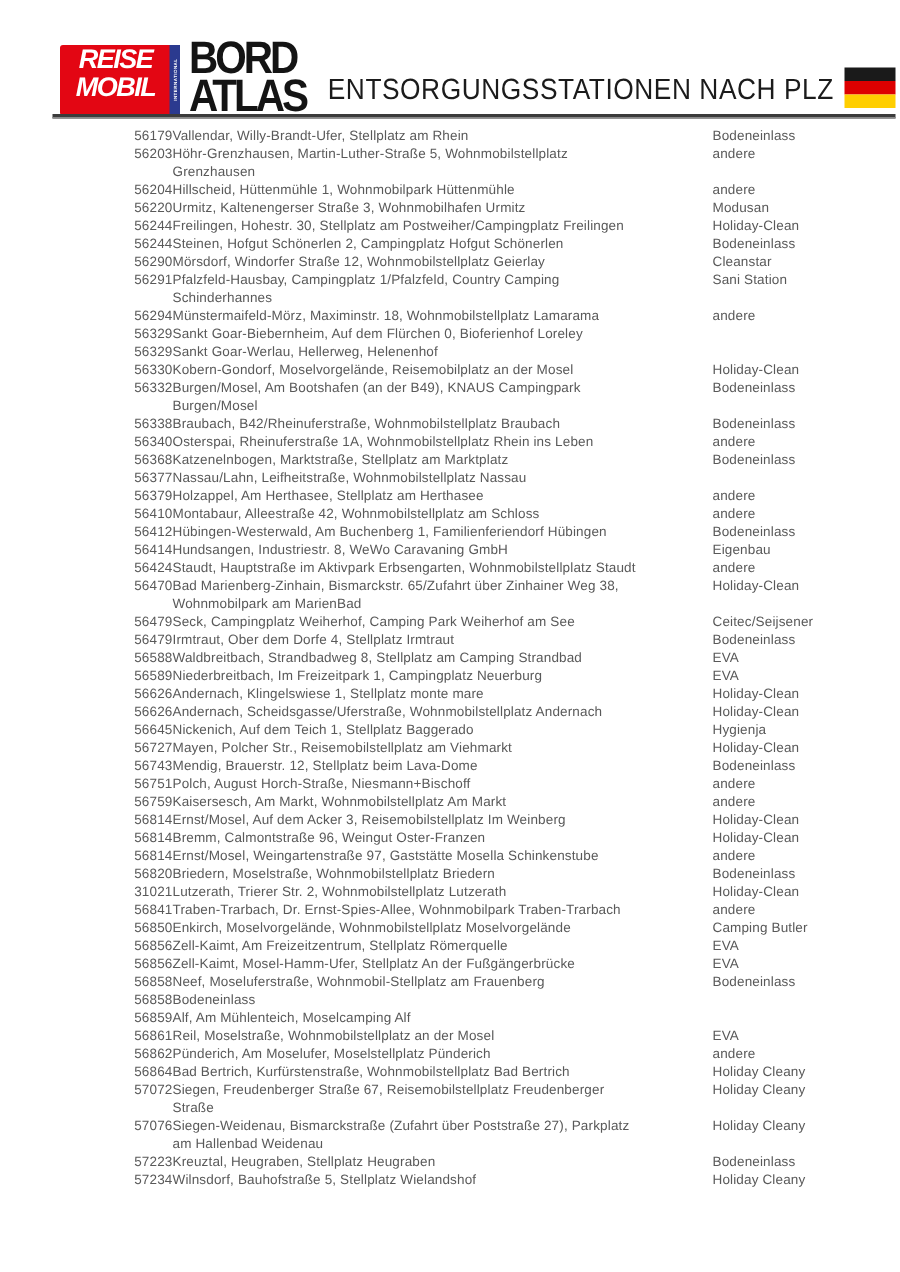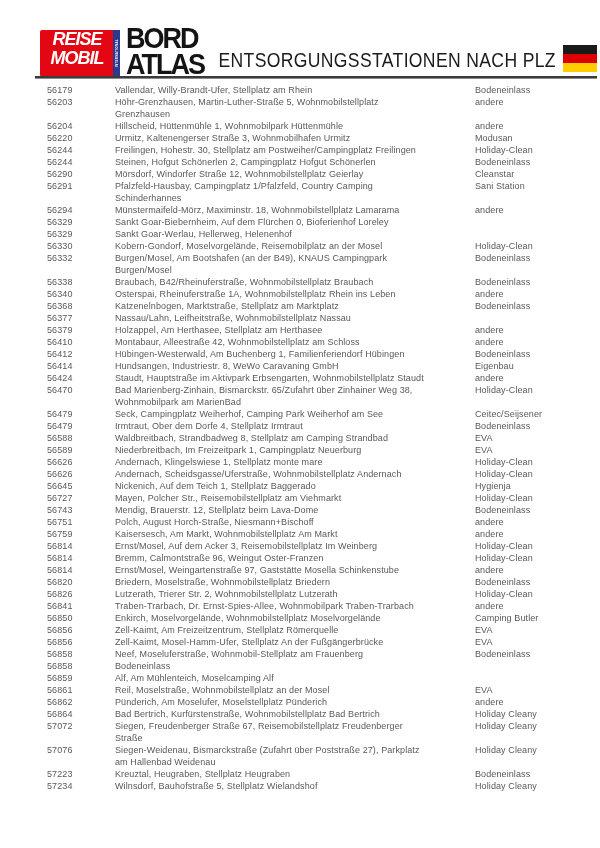--- a/index.html
+++ b/index.html
@@ -55,21 +55,21 @@
     background:#3b3b3b;border-bottom:1px solid #8a8a8a;
   }
 
   
   .table{
     position:absolute;left:47px;top:84px;width:513px;
     font-size:9px;line-height:12px;color:#595959;
     letter-spacing:0.1px;
   }
   .row{display:flex;align-items:flex-start;}
-  .plz{width:68px;flex:none;}
+  .plz{width:68px;flex:none;text-align:right;}
   .desc{width:360px;flex:none;white-space:pre-line;}
   .type{flex:1;text-align:left;}
 </style>
 </head>
 <body style="--rm-red: #e30613; --rm-blue: #2b3a8f; --flag-black: #1a1a1a; --flag-red: #dd0000; --flag-gold: #ffce00;">
 
 <div class="page">
 
   <header>
     <div class="logo-rm">
@@ -287,21 +287,21 @@
         <span class="plz">56814</span>
         <span class="desc">Ernst/Mosel, Weingartenstraße 97, Gaststätte Mosella Schinkenstube</span>
         <span class="type">andere</span>
       </div>
       <div class="row">
         <span class="plz">56820</span>
         <span class="desc">Briedern, Moselstraße, Wohnmobilstellplatz Briedern</span>
         <span class="type">Bodeneinlass</span>
       </div>
       <div class="row">
-        <span class="plz">56826</span>
+        <span class="plz">31021</span>
         <span class="desc">Lutzerath, Trierer Str. 2, Wohnmobilstellplatz Lutzerath</span>
         <span class="type">Holiday-Clean</span>
       </div>
       <div class="row">
         <span class="plz">56841</span>
         <span class="desc">Traben-Trarbach, Dr. Ernst-Spies-Allee, Wohnmobilpark Traben-Trarbach</span>
         <span class="type">andere</span>
       </div>
       <div class="row">
         <span class="plz">56850</span>

